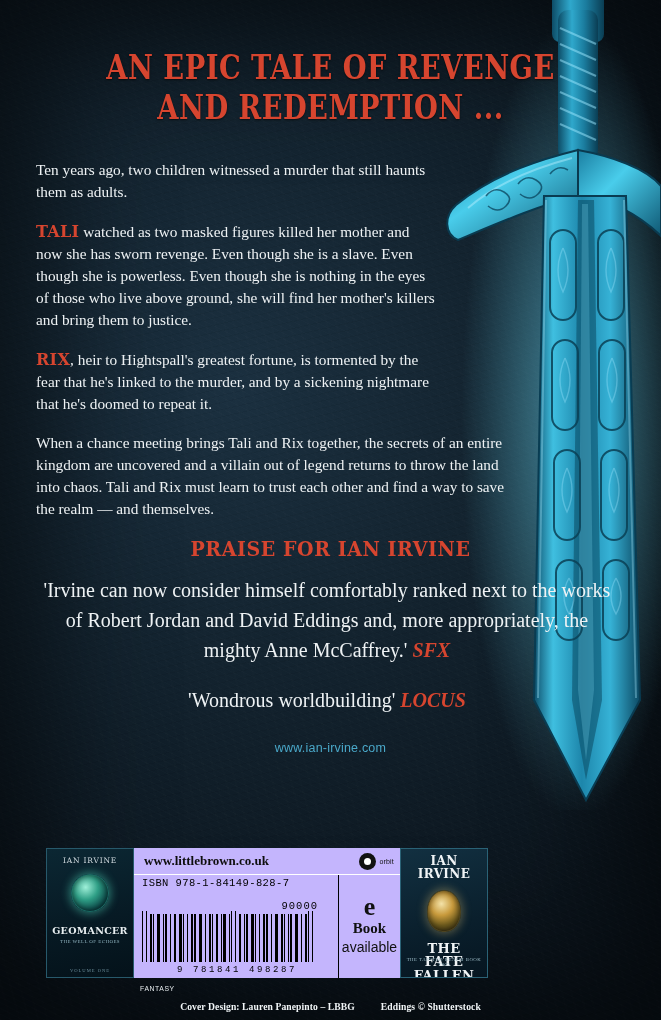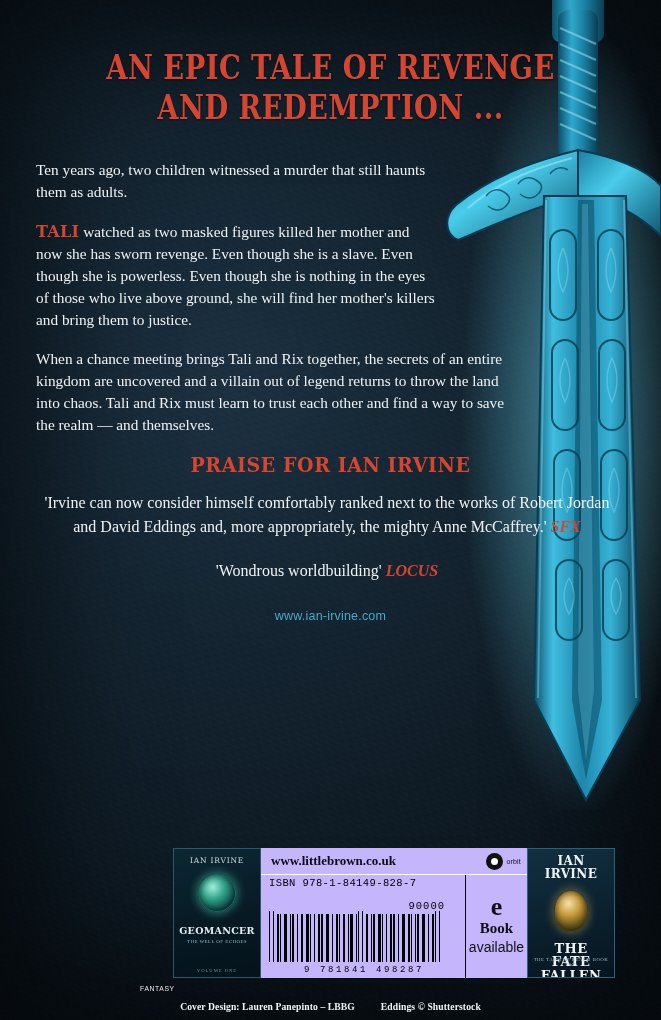--- a/index.html
+++ b/index.html
@@ -88,21 +88,21 @@
     font-weight: bold;
     font-size: 20px;
     text-align: center;
     text-transform: uppercase;
     letter-spacing: .6px;
     margin: 16px 0 14px 0;
     transform: scaleX(0.95);
   }
   .quote {
     color: #eef2f4;
-    font-size: 16px;
+    font-size: 20px;
     line-height: 1.5;
     text-align: center;
     margin: 0 7px 14px 0;
   }
   .quote .src {
     color: #d6452f;
     font-style: italic;
     font-weight: bold;
   }
   .quote.second { margin-top: 20px; }
@@ -121,21 +121,21 @@
     position: absolute;
     left: 0; right: 0; bottom: 0;
     height: 178px;
     z-index: 6;
   }
   .bottom-row {
     position: absolute;
     left: 46px; right: 46px; top: 6px;
     height: 93px;
     display: flex;
-    justify-content: flex-end;
+    justify-content: flex-start;
     align-items: flex-start;
   }
 
   
   .mini-cover {
     width: 88px; height: 130px;
     background: linear-gradient(170deg, #0b2733 0%, #071a24 55%, #04121a 100%);
     border: 1px solid #27596b;
     position: relative;
     overflow: hidden;
@@ -468,20 +468,23 @@
     <span class="l2">and redemption ...</span>
   </h1>
 
   <div class="blurb">
     <p>Ten years ago, two children witnessed a murder that still haunts them as adults.</p>
 
     <p>
       <span class="name">TALI</span><span> watched as two masked figures killed her mother and now she has sworn revenge. Even though she is a slave. Even though she is powerless. Even though she is nothing in the eyes of those who live above ground, she will find her mother's killers and bring them to justice.</span>
     </p>
 
+    <p>
+      <span class="name">RIX</span><span>, heir to Hightspall's greatest fortune, is tormented by the fear that he's linked to the murder, and by a sickening nightmare that he's doomed to repeat it.</span>
+    </p>
 
     <p class="wide">When a chance meeting brings Tali and Rix together, the secrets of an entire kingdom are uncovered and a villain out of legend returns to throw the land into chaos. Tali and Rix must learn to trust each other and find a way to save the realm — and themselves.</p>
   </div>
 
   <h2 class="praise-title">Praise for Ian Irvine</h2>
 
   <p class="quote">
     <span>'Irvine can now consider himself comfortably ranked next to the works of Robert Jordan and David Eddings and, more appropriately, the mighty Anne McCaffrey.'</span>
     <span class="src">SFX</span>
   </p>

